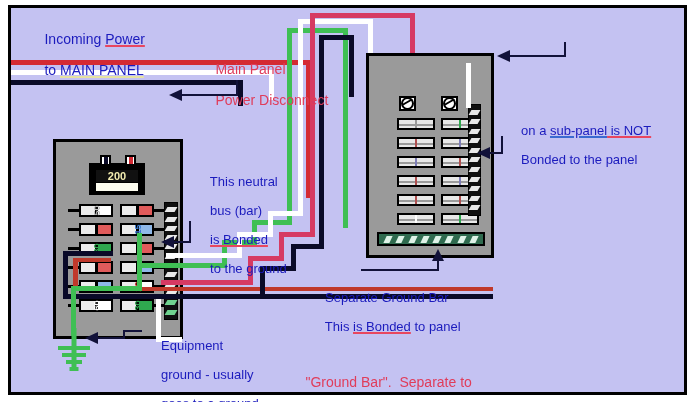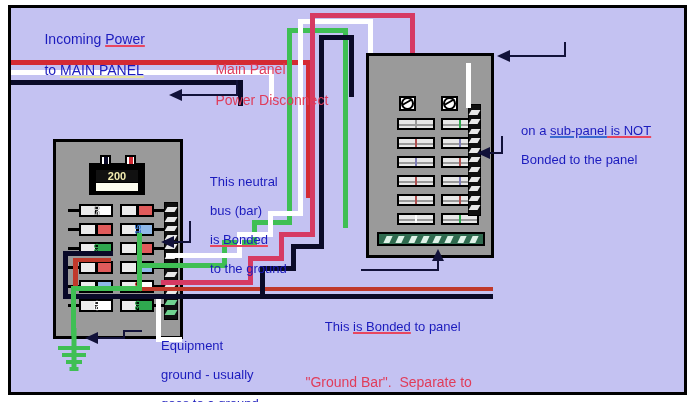--- a/index.html
+++ b/index.html
@@ -418,21 +418,21 @@
    <div class="txt t-blue" style="left:492px;top:72px;font-size:13px;">
      <br>
      <span>on a </span><span class="u-blue">sub-panel</span><span class="u-red"> is NOT</span><br>
      <span>Bonded to the panel</span>
    </div>
    <div class="lead" style="left:490px;top:128px;width:2px;height:18px;"></div>
    <div class="lead" style="left:478px;top:144px;width:14px;height:2px;"></div>
    <div class="arrow left" style="left:466px;top:139px;"></div>
 
    <div class="txt t-blue" style="left:296px;top:268px;font-size:13px;">
-     <br>
+     <span>Separate Ground Bar</span><br>
      <span>This </span><span class="u-red">is Bonded</span><span> to panel</span>
    </div>
    <div class="lead" style="left:350px;top:261px;width:78px;height:2px;"></div>
    <div class="lead" style="left:426px;top:253px;width:2px;height:10px;"></div>
    <div class="arrow up" style="left:421px;top:241px;"></div>
 
    <div class="txt t-blue" style="left:132px;top:316px;font-size:13px;">
      <span>Equipment</span><br>
      <span>ground - usually</span><br>
      <span>goes to a ground</span><br>

